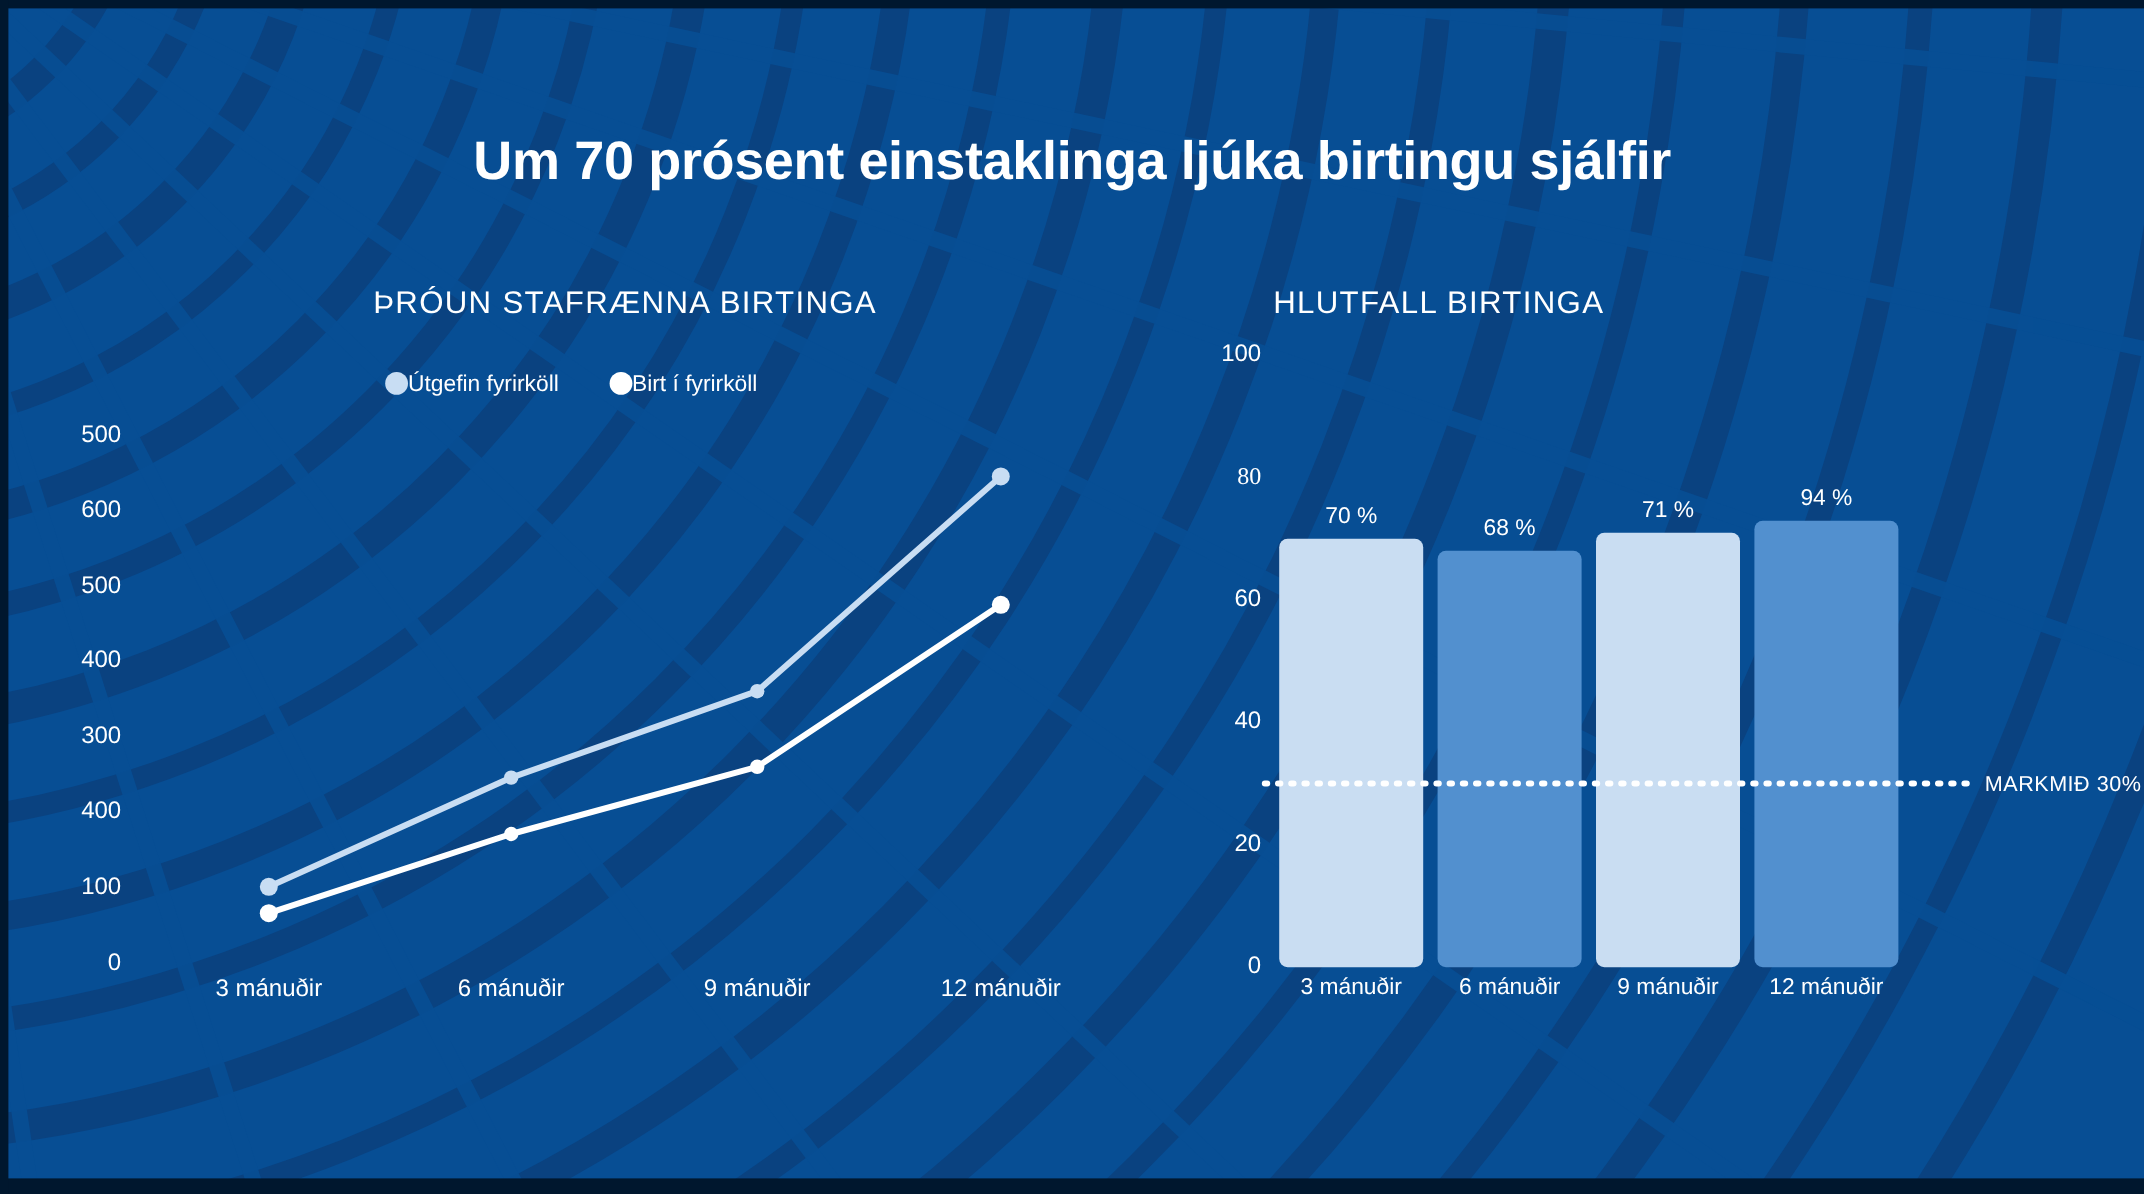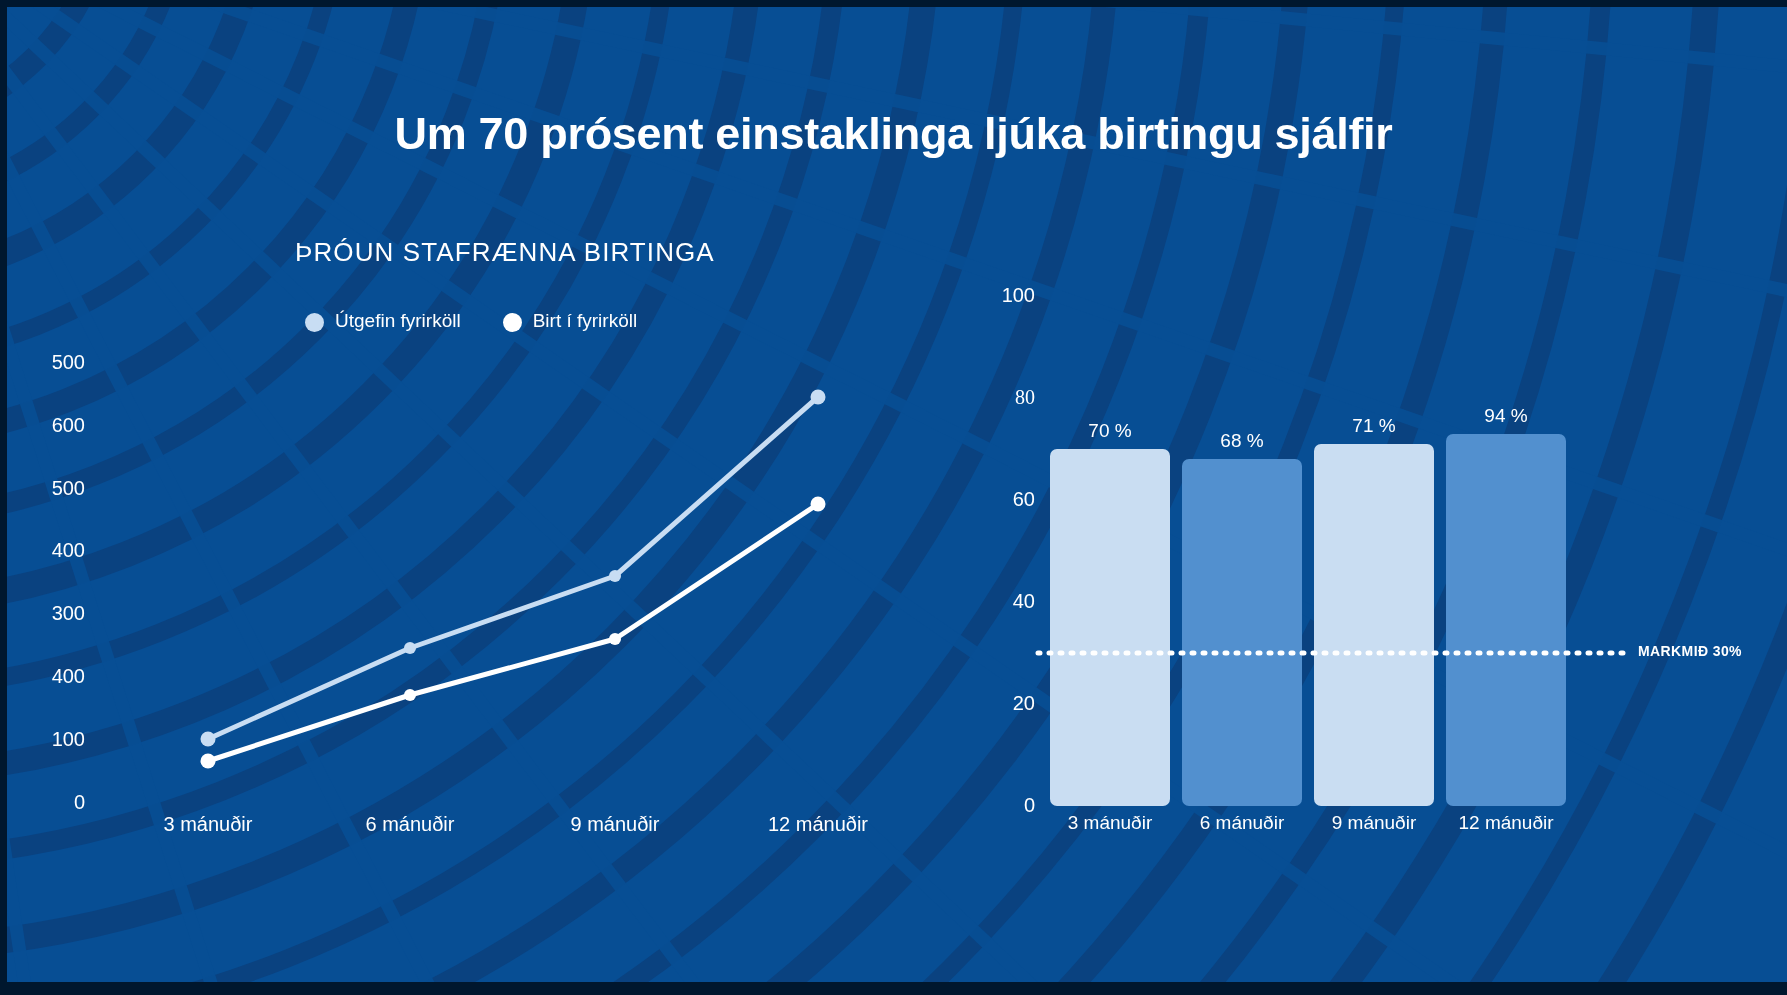--- a/index.html
+++ b/index.html
@@ -47,41 +47,41 @@
     position:absolute;
     left:0;right:0;top:78px;
     text-align:center;
     font-size:45px;
     font-weight:bold;
     letter-spacing:-0.3px;
     color:#ffffff;
   }
 
   
-  .panel{position:absolute;top:0;height:995px;}
+  .panel{position:absolute;top:0;height:995px;margin-left:16px;}
   .panel-left{left:0;width:990px;}
   .panel-right{left:990px;width:797px;}
 
   .panel-title{
     position:absolute;
     font-size:26px;
     font-weight:400;
     letter-spacing:1.1px;
     color:#ffffff;
     white-space:nowrap;
   }
   .panel-left .panel-title{left:295px;top:237px;}
   .panel-right .panel-title{left:55px;top:237px;}
 
   
   .legend{
     position:absolute;left:305px;top:310px;
     display:flex;align-items:center;gap:42px;
   }
-  .legend-item{display:flex;align-items:flex-end;gap:11px;}
+  .legend-item{display:flex;align-items:flex-start;gap:0;}
   .legend-dot{
     width:19px;height:19px;border-radius:50%;
     display:block;flex:0 0 auto;
   }
   .legend-label{font-size:19px;color:#ffffff;white-space:nowrap;}
 
   
   .axis-label{
     position:absolute;
     font-size:20px;
@@ -95,22 +95,22 @@
   
   .bar-value{
     position:absolute;
     font-size:19px;
     color:#ffffff;
     white-space:nowrap;
     text-align:center;
   }
   .target-label{
     position:absolute;
-    font-size:14px;
-    font-weight:bold;
+    font-size:18px;
+    font-weight:normal;
     letter-spacing:0.4px;
     color:#ffffff;
     white-space:nowrap;
   }
 </style>
 </head>
 <body>
 
 <div class="slide">
 
@@ -214,20 +214,21 @@
       </svg>
 
       <div class="axis-label" style="left:118px;top:813px;width:180px;text-align:center;">3 mánuðir</div>
       <div class="axis-label" style="left:320px;top:813px;width:180px;text-align:center;">6 mánuðir</div>
       <div class="axis-label" style="left:525px;top:813px;width:180px;text-align:center;">9 mánuðir</div>
       <div class="axis-label" style="left:728px;top:813px;width:180px;text-align:center;">12 mánuðir</div>
     </section>
 
     <section class="panel panel-right">
 
+      <div class="panel-title">HLUTFALL BIRTINGA</div>
 
       <div class="axis-label y-label" style="left:-30px;top:284px;width:75px;">100</div>
       <div class="axis-label y-label" style="left:-30px;top:386px;width:75px;font-family:Liberation Serif, serif;">80</div>
       <div class="axis-label y-label" style="left:-30px;top:488px;width:75px;">60</div>
       <div class="axis-label y-label" style="left:-30px;top:590px;width:75px;">40</div>
       <div class="axis-label y-label" style="left:-30px;top:692px;width:75px;">20</div>
       <div class="axis-label y-label" style="left:-30px;top:794px;width:75px;">0</div>
 
       <svg class="chart-svg" width="797" height="995" viewBox="0 0 797 995">
 

